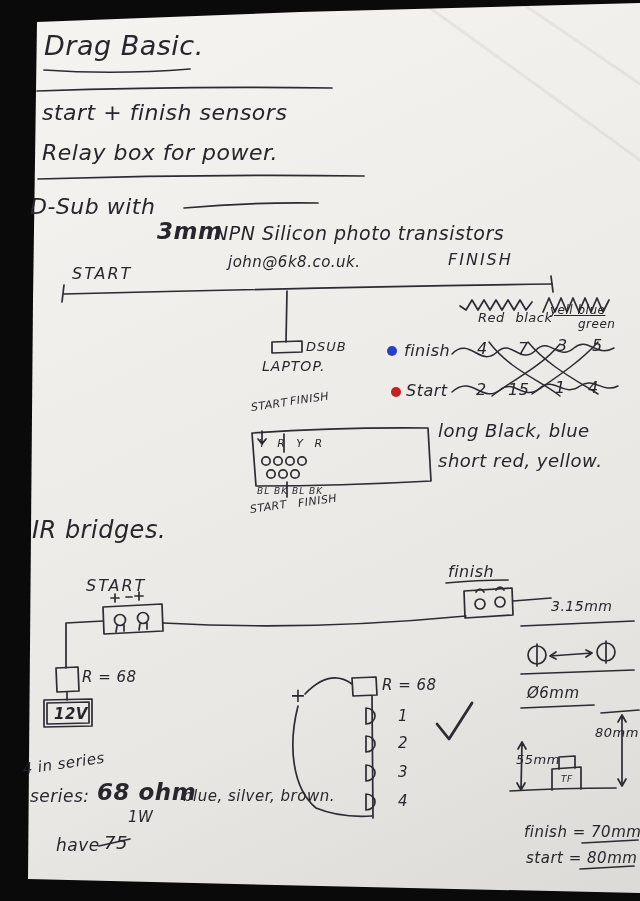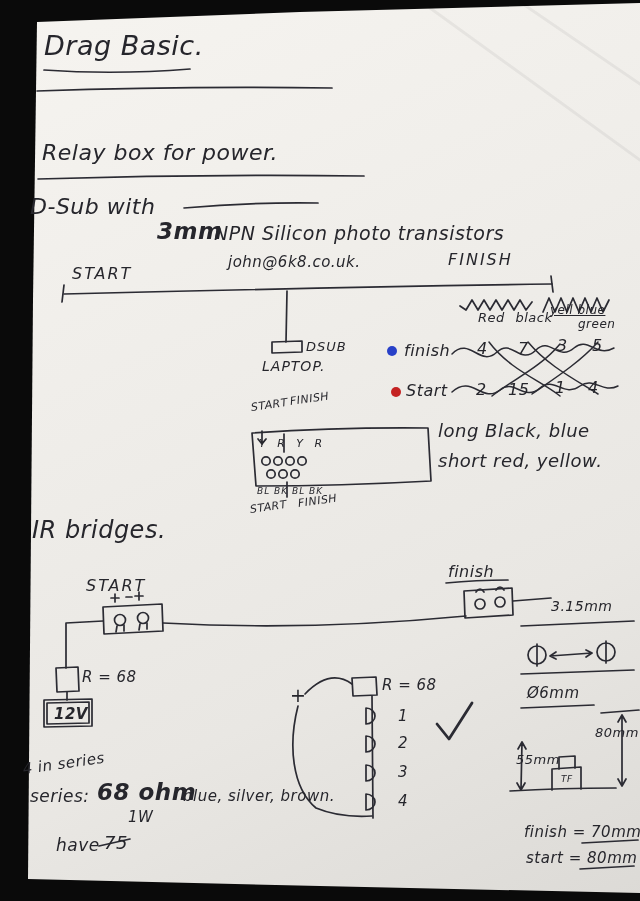--- a/index.html
+++ b/index.html
@@ -119,20 +119,21 @@
       <path d="M559 769 L559 757 L575 756 L575 768"></path>
       <path d="M622 715 L622 786 M622 715 l-4 7 M622 715 l4 7 M622 786 l-4 -7 M622 786 l4 -7"></path>
       <path d="M601 713 L639 710"></path>
       <path d="M582 843 L638 840"></path>
       <path d="M580 869 L634 866"></path>
       <path d="M99 846 L130 839"></path>
     </g>
   </svg>
 
   <div class="hw" style="left:44px; top:30px; font-size:27px;">Drag Basic.</div>
+  <div class="hw" style="left:42px; top:100px; font-size:22px;">start + finish sensors</div>
   <div class="hw" style="left:42px; top:140px; font-size:22px;">Relay box for power.</div>
 
   <div class="hw" style="left:30px; top:194px; font-size:22px;">D-Sub with</div>
   <div class="hw bold" style="left:157px; top:218px; font-size:23px;">3mm</div>
   <div class="hw" style="left:214px; top:222px; font-size:19px;">NPN Silicon photo transistors</div>
 
   <div class="hw" style="left:72px; top:264px; font-size:16px; letter-spacing:2px;">START</div>
   <div class="hw" style="left:228px; top:253px; font-size:15px;">john@6k8.co.uk.</div>
   <div class="hw" style="left:448px; top:250px; font-size:16px; letter-spacing:2px;">FINISH</div>
 

